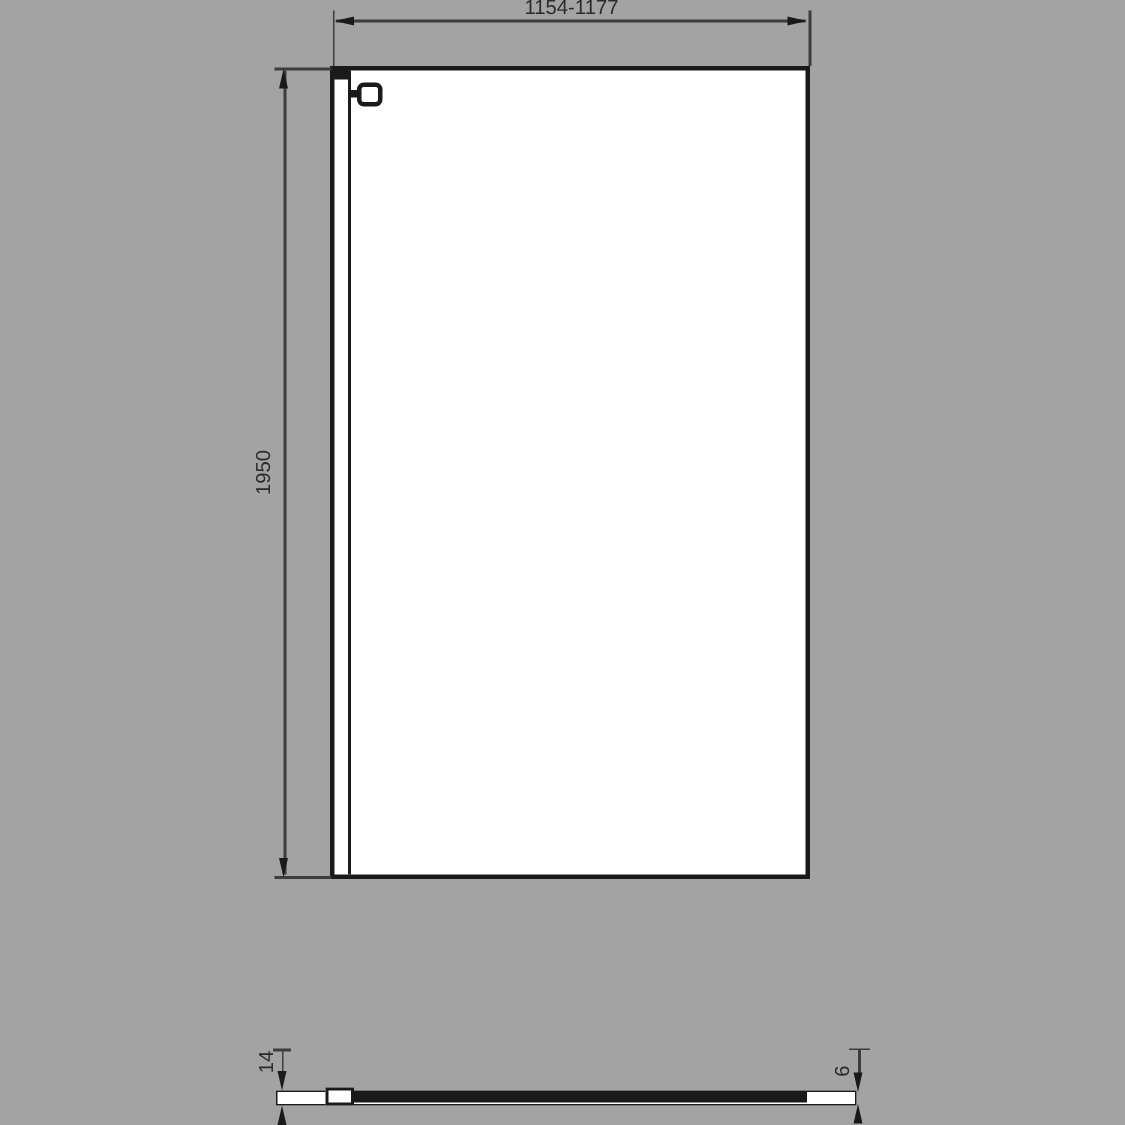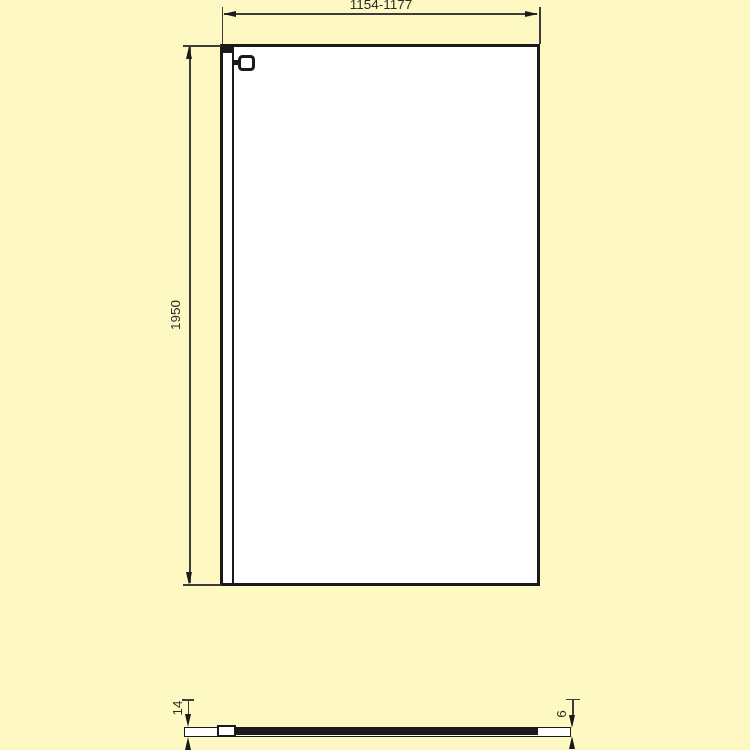--- a/index.html
+++ b/index.html
@@ -1,19 +1,19 @@
 <!DOCTYPE html>
 <html><head>
 <meta charset="utf-8">
 <style>
   html,body{margin:0;padding:0;background:#ffffff;}
   #canvas{
     position:relative;
     width:750px;height:750px;
-    background:#fef9c3;
+    background:#a3a3a3;
     font-family:"Liberation Sans", sans-serif;
     overflow:hidden;
   }
   .abs{position:absolute;box-sizing:border-box;}
   
   .objfill{position:absolute;background:#1a1a1a;}
   
   .dline{position:absolute;background:#3d3d3d;}
   .arrow{position:absolute;width:0;height:0;}
   .arrow.left  {border-top:3.6px solid transparent;border-bottom:3.6px solid transparent;border-right:13px solid #1a1a1a;}

